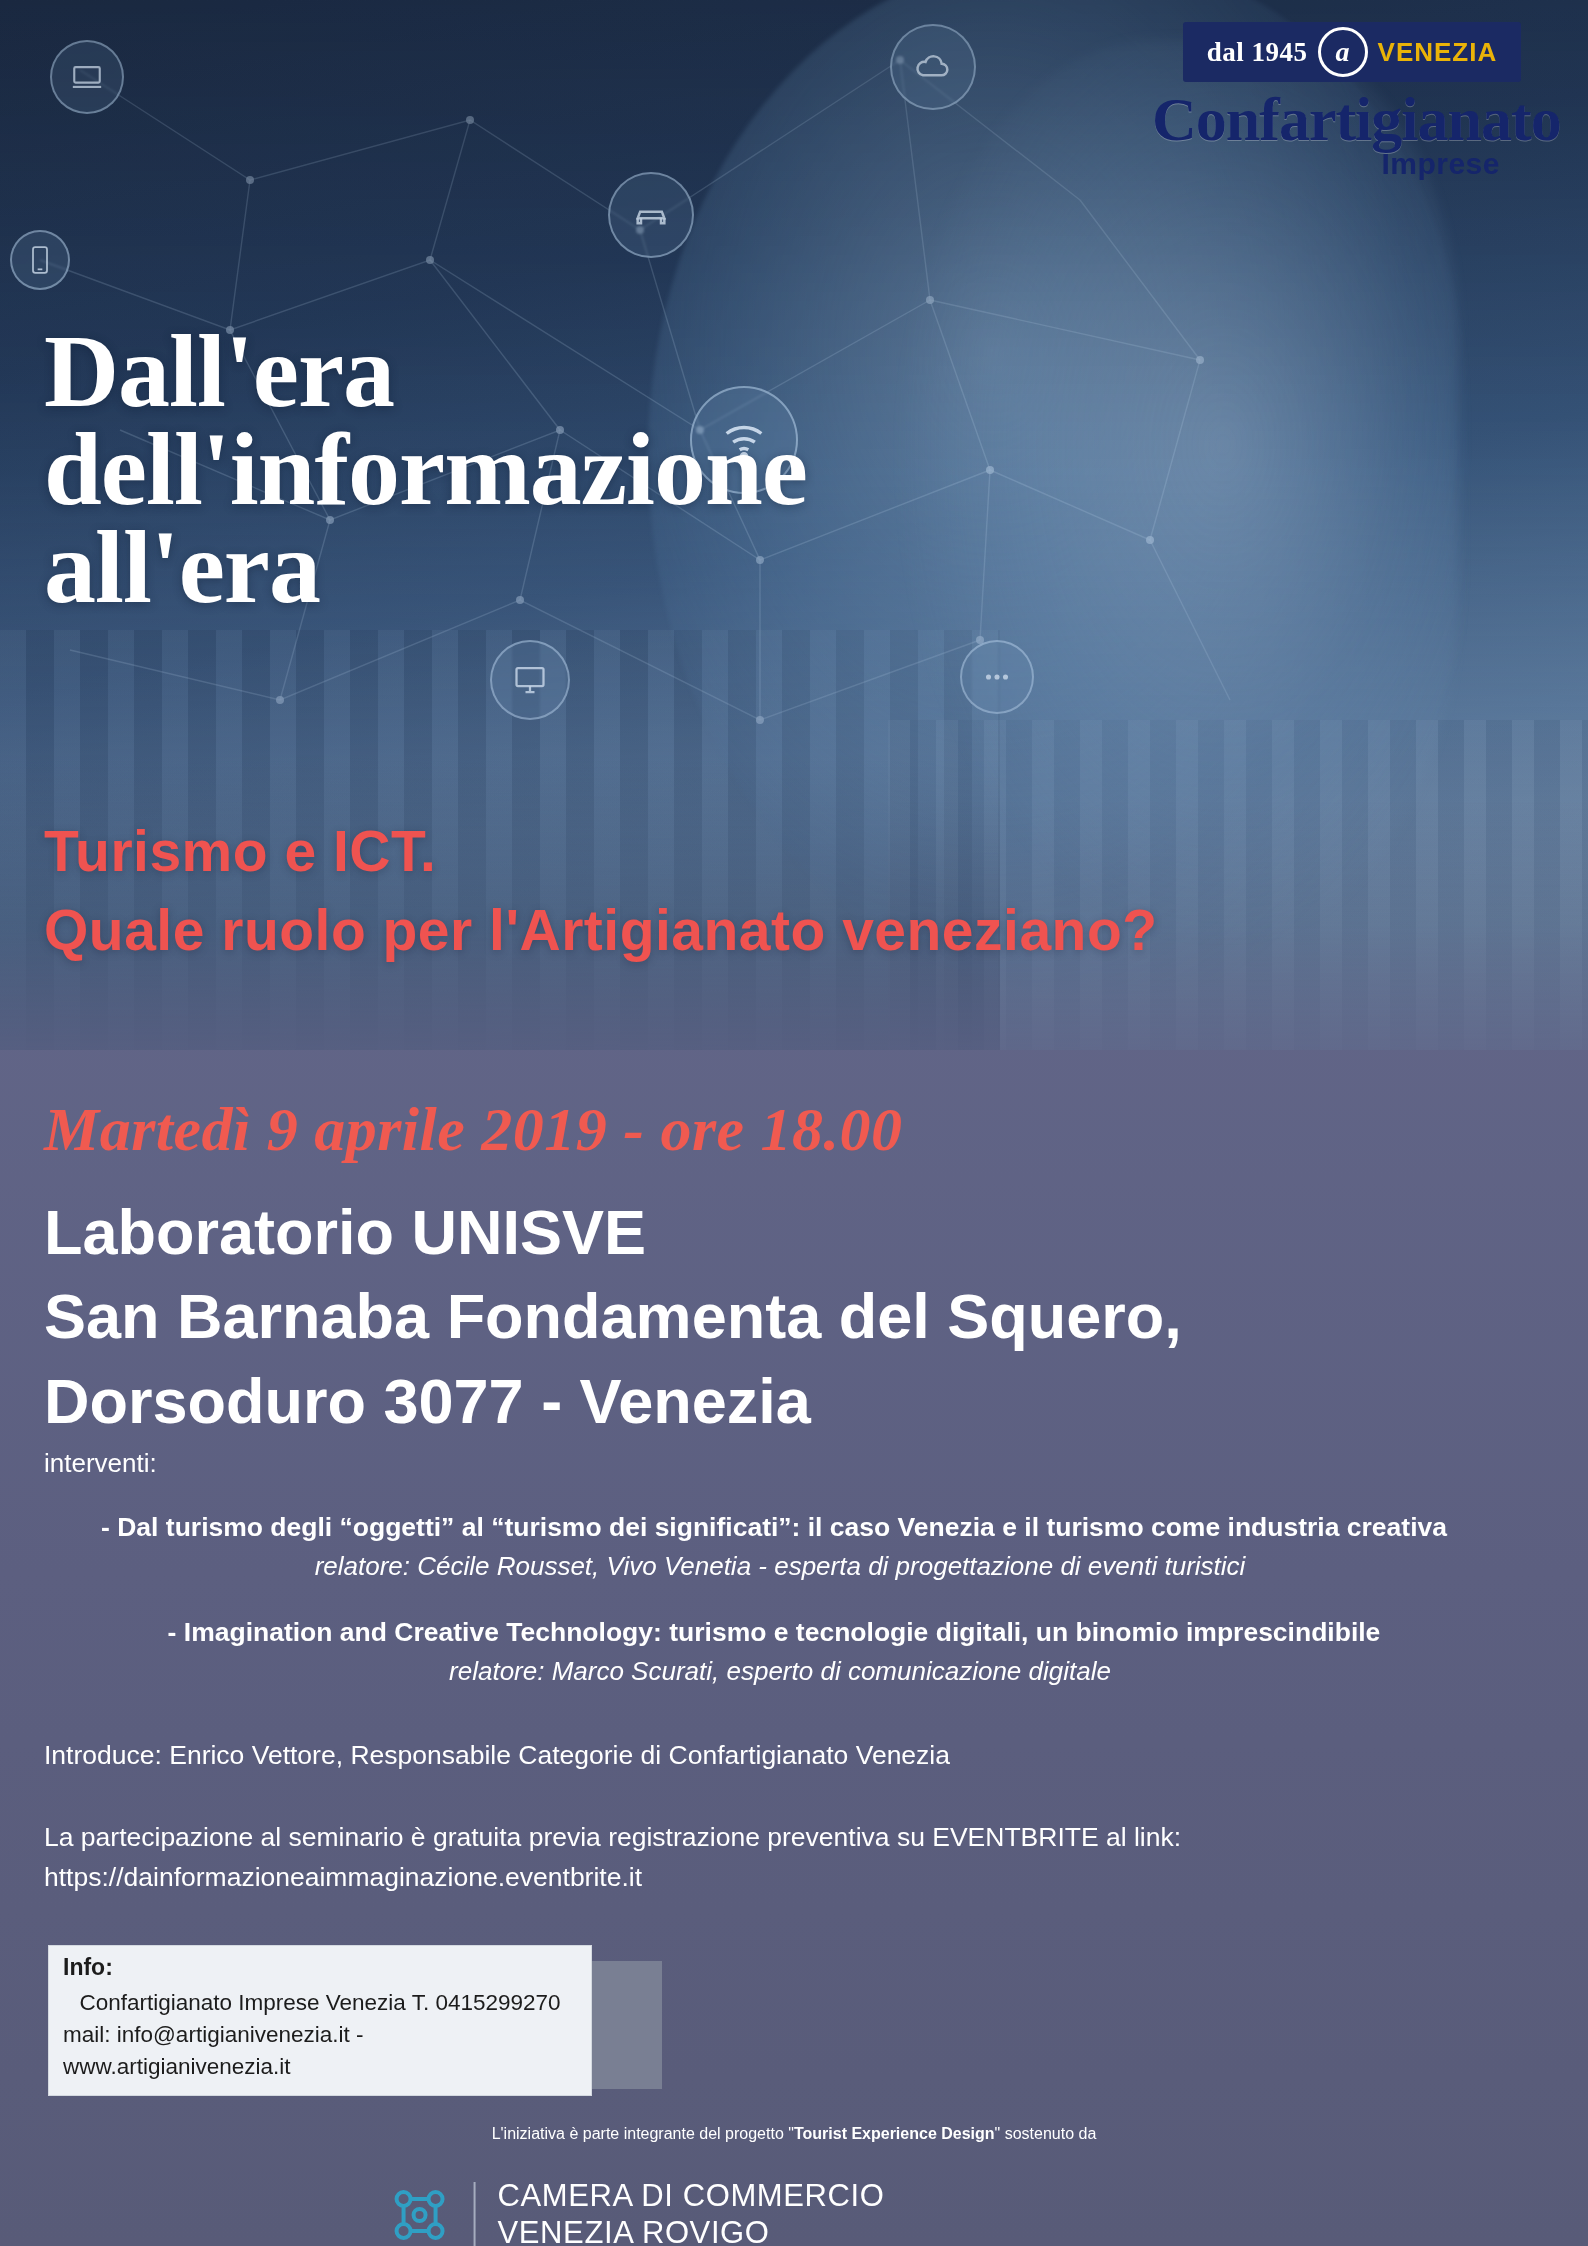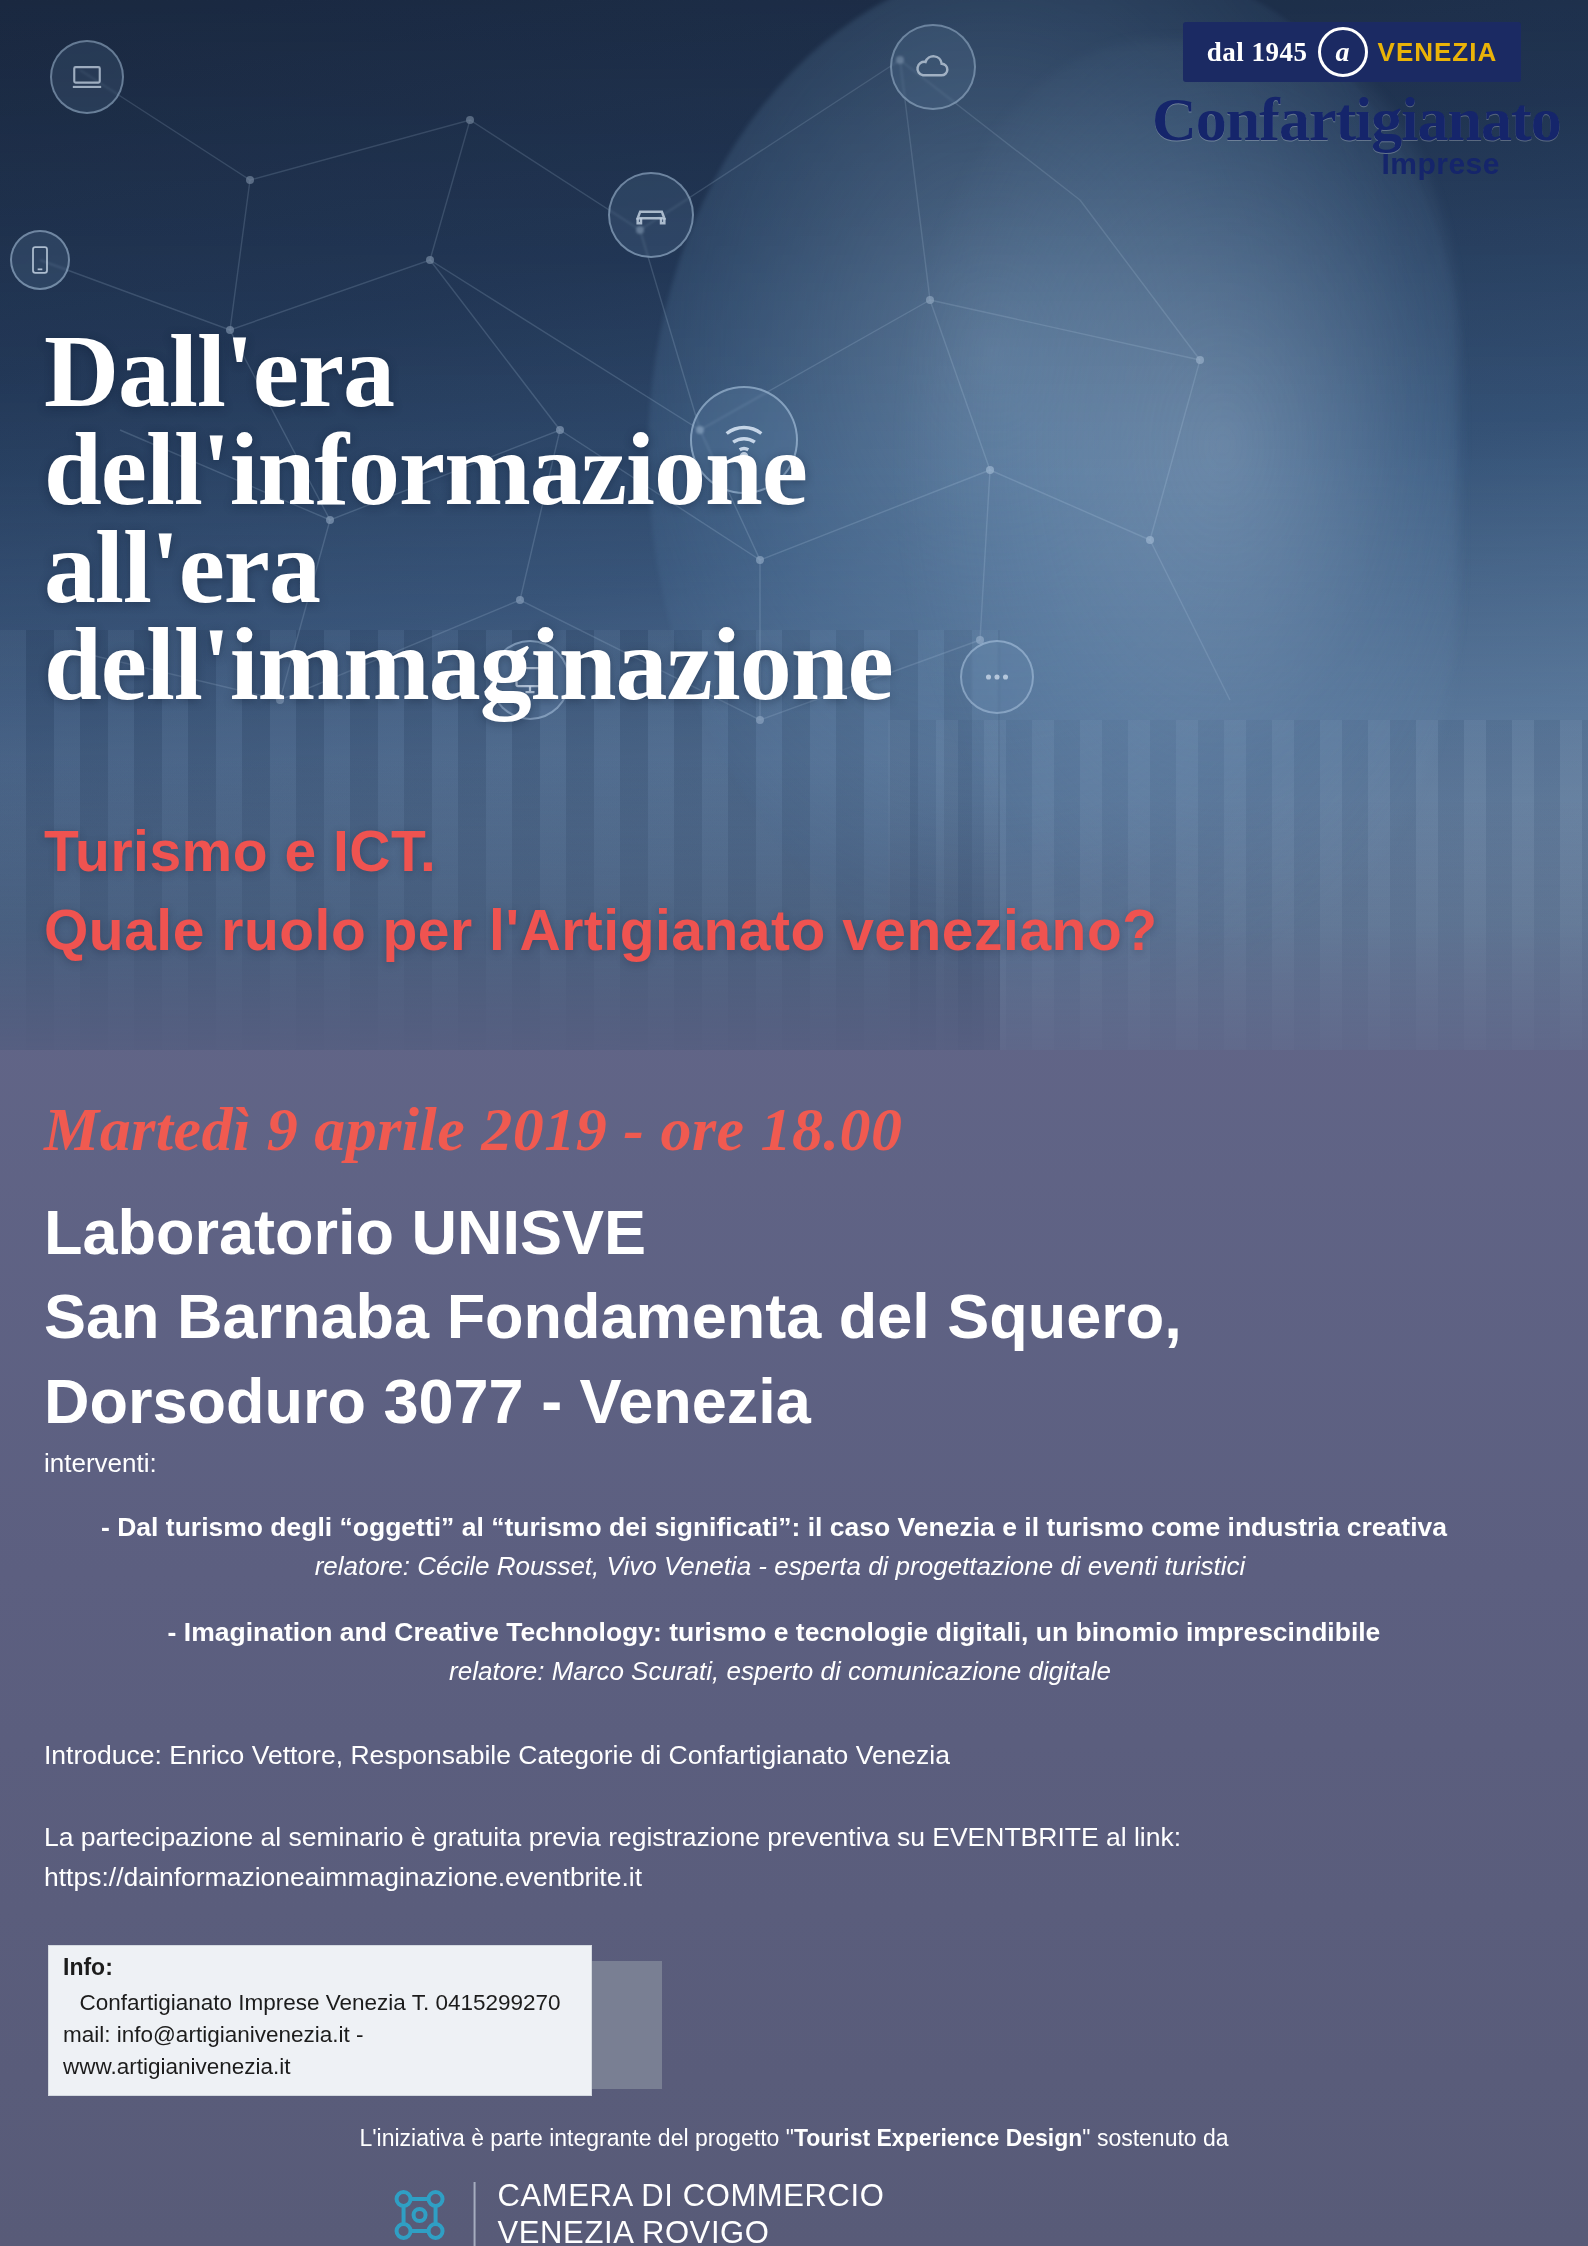--- a/index.html
+++ b/index.html
@@ -313,21 +313,21 @@
     text-align: center;
   }
   .info-line.left { text-align: left; }
 
   .footer-note {
     position: absolute;
     left: 0;
     top: 1075px;
     width: 1588px;
     text-align: center;
-    font-size: 23px;
+    font-size: 16px;
     color: #ffffff;
   }
   .footer-note b { font-weight: 700; }
 
   .cc-logo {
     position: absolute;
     left: 50%;
     transform: translateX(-50%);
     top: 1128px;
     display: flex;
@@ -452,21 +452,20 @@
       <span class="venezia">VENEZIA</span>
     </div>
     <div class="logo-name">Confartigianato</div>
     <div class="logo-sub">Imprese</div>
   </div>
 
   <div class="headline">
     <div class="line">Dall'era</div>
     <div class="line">dell'informazione</div>
     <div class="line">all'era</div>
-    <div class="line">dell'immaginazione</div>
   </div>
 
   <div class="subtitle">
     <div class="sline">Turismo e ICT.</div>
     <div class="sline">Quale ruolo per l'Artigianato veneziano?</div>
   </div>
 
   <div class="body-area">
 
     <div class="date">Martedì 9 aprile 2019 - ore 18.00</div>

